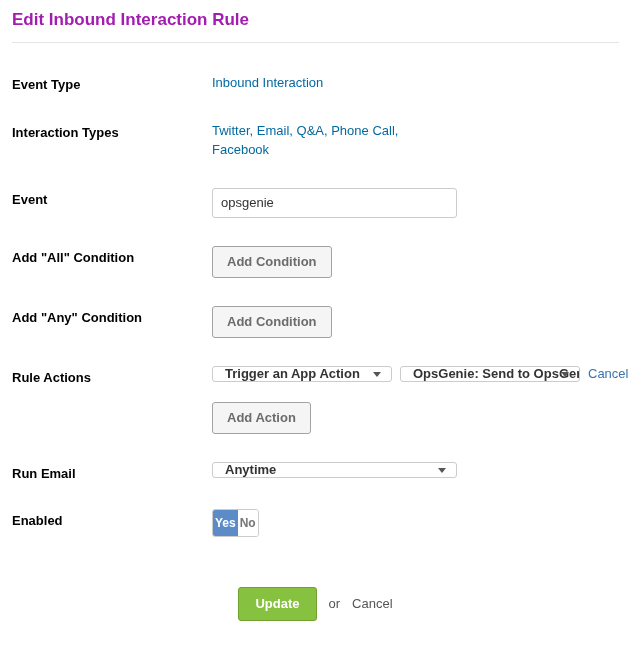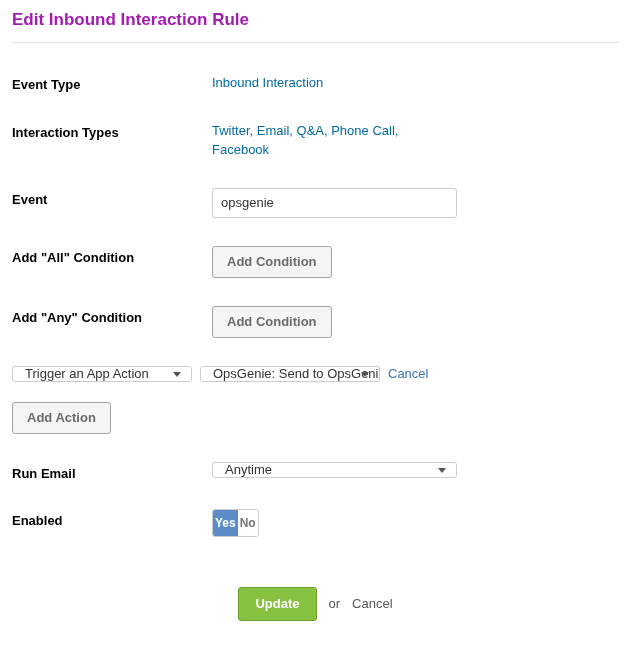--- a/index.html
+++ b/index.html
@@ -75,20 +75,21 @@
     border-radius: 3px;
     background: #fff;
     display: inline-flex;
     align-items: center;
     padding: 0 28px 0 12px;
     font-size: 13px;
     color: #333;
     cursor: pointer;
     overflow: hidden;
     white-space: nowrap;
+    font-weight: bold;
   }
   .select .caret {
     position: absolute;
     right: 10px;
     top: 50%;
     margin-top: -2px;
     width: 0; height: 0;
     border-left: 4px solid transparent;
     border-right: 4px solid transparent;
     border-top: 5px solid #555;
@@ -175,20 +176,21 @@
 </div>
 
 <div class="form-row">
   <div class="form-label">Add "Any" Condition</div>
   <div class="form-field">
     <button class="btn">Add Condition</button>
   </div>
 </div>
 
 <div class="form-row">
+  <div class="form-label">Rule Actions</div>
   <div class="form-field" style="flex-direction:column; align-items:flex-start; gap:20px;">
     <div style="display:flex; align-items:center; gap:8px;">
       <div class="select sel-action">
         <span>Trigger an App Action</span>
         <span class="caret"></span>
       </div>
       <div class="select sel-app">
         <span>OpsGenie: Send to OpsGenie</span>
         <span class="caret"></span>
       </div>

